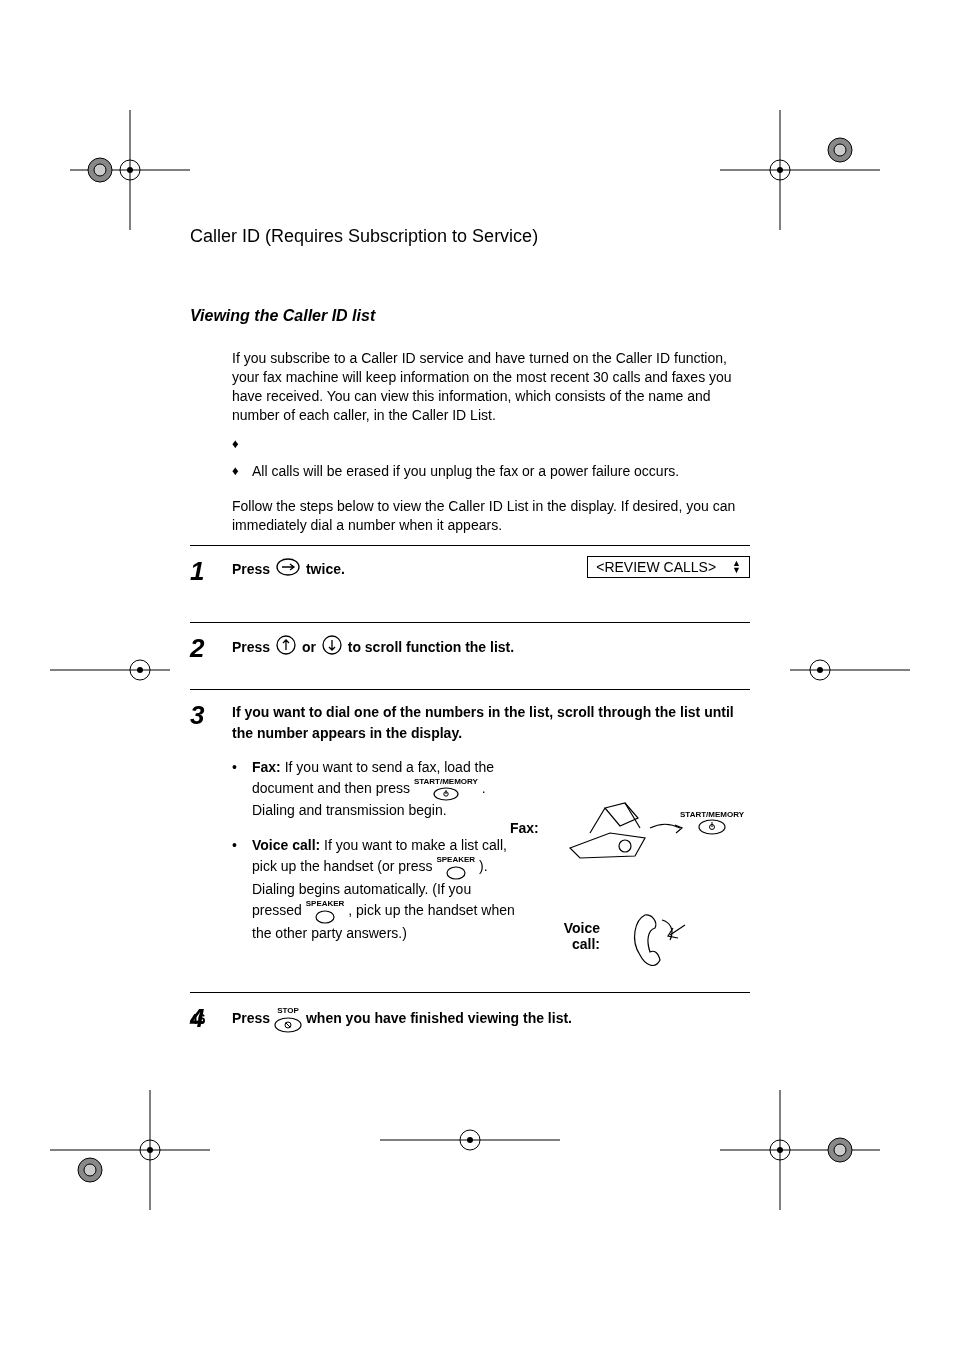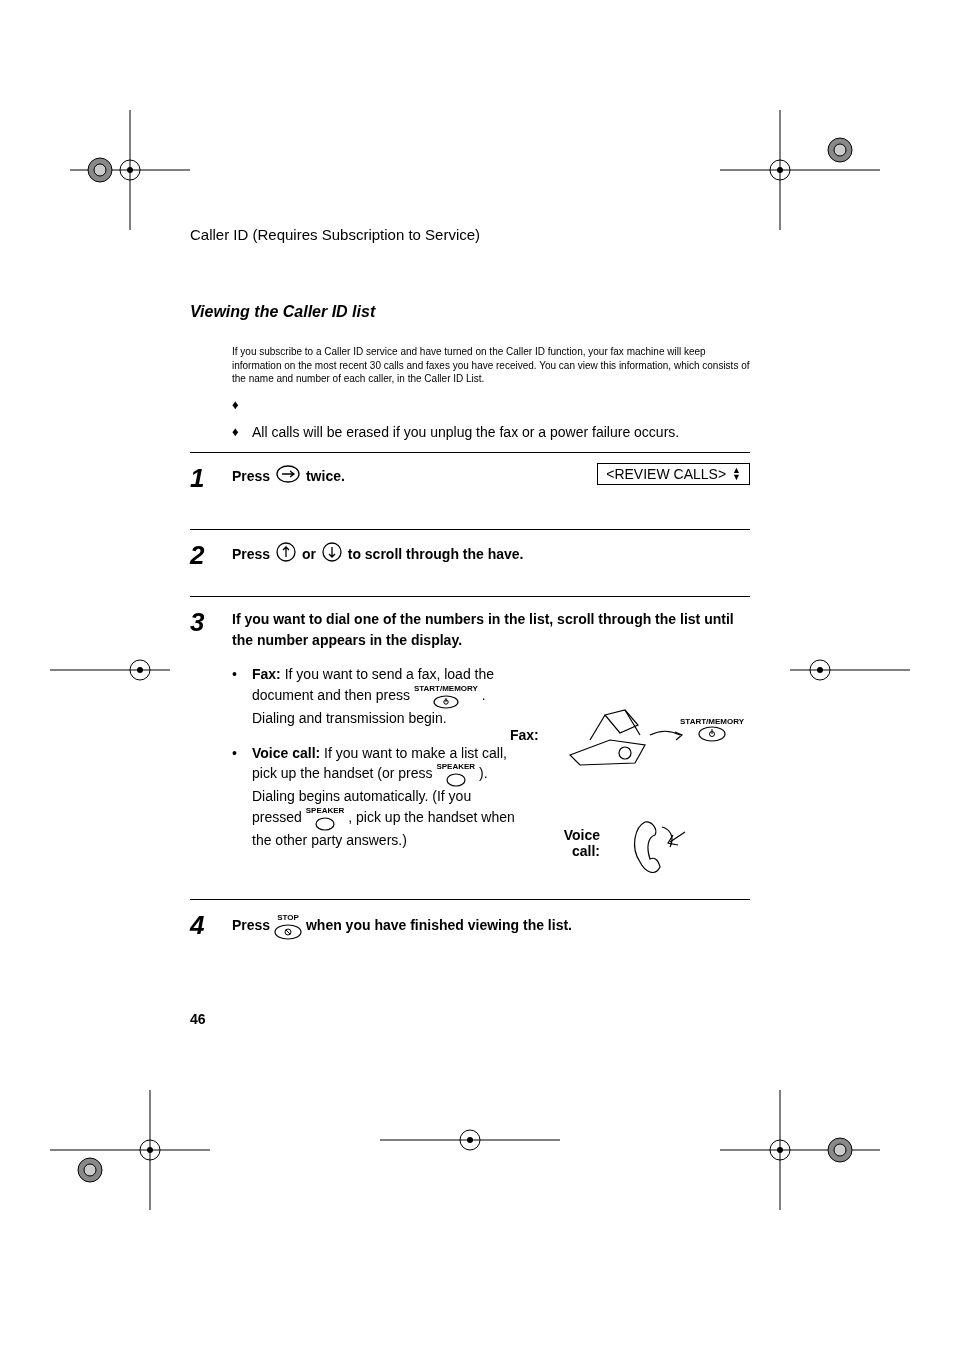--- a/index.html
+++ b/index.html
@@ -12,31 +12,31 @@
     position: relative;
     color: #000;
   }
   .page {
     position: absolute;
     left: 190px;
     top: 226px;
     width: 560px;
   }
   .running-header {
-    font-size: 15px;
+    font-size: 18px;
     margin-bottom: 60px;
   }
   .section-title {
     font-size: 16px;
     font-weight: bold;
     font-style: italic;
     margin-bottom: 24px;
   }
   .body-text {
-    font-size: 10px;
+    font-size: 14px;
     line-height: 1.35;
     margin-left: 42px;
     margin-bottom: 10px;
   }
   .bullet-row {
     display: flex;
     font-size: 14px;
     line-height: 1.35;
     margin-left: 42px;
     margin-bottom: 10px;
@@ -81,21 +81,21 @@
   }
   .display-box {
     position: absolute;
     right: 0;
     top: 10px;
     border: 1.5px solid #000;
     padding: 2px 8px;
     font-size: 14px;
     display: flex;
     align-items: center;
-    gap: 6px;
+    gap: 16px;
   }
   .arrows-stack {
     display: inline-flex;
     flex-direction: column;
     font-size: 9px;
     line-height: 0.8;
   }
   .tiny-label {
     font-size: 8px;
     font-weight: bold;
@@ -184,20 +184,21 @@
   <div class="body-text">If you subscribe to a Caller ID service and have turned on the Caller ID function, your fax machine will keep information on the most recent 30 calls and faxes you have received. You can view this information, which consists of the name and number of each caller, in the Caller ID List.</div>
 
   <div class="bullet-row">
     <span class="bullet-diamond">♦</span>
   </div>
   <div class="bullet-row">
     <span class="bullet-diamond">♦</span>
     <span>All calls will be erased if you unplug the fax or a power failure occurs.</span>
   </div>
 
+  <div class="body-text" style="margin-top:16px">Follow the steps below to view the Caller ID List in the display. If desired, you can immediately dial a number when it appears.</div>
 
   <div class="step">
     <div class="step-row">
       <div class="step-num">1</div>
       <div class="step-body step-bold">
         <span>Press </span>
         <span class="inline-icon">
           <svg width="24" height="18">
               <ellipse cx="12" cy="9" rx="11" ry="8" fill="#fff" stroke="#000" stroke-width="1.3"></ellipse>
               <path d="M6 9 L18 9 M14 6 L18 9 L14 12" fill="none" stroke="#000" stroke-width="1.3"></path>
@@ -227,21 +228,21 @@
               <path d="M10 15 L10 5 M7 8 L10 5 L13 8" fill="none" stroke="#000" stroke-width="1.3"></path>
             </svg>
         </span>
         <span> or </span>
         <span class="inline-icon">
           <svg width="20" height="20">
               <circle cx="10" cy="10" r="9" fill="#fff" stroke="#000" stroke-width="1.3"></circle>
               <path d="M10 5 L10 15 M7 12 L10 15 L13 12" fill="none" stroke="#000" stroke-width="1.3"></path>
             </svg>
         </span>
-        <span>  to  scroll through the have.</span>
+        <span>  to  scroll function the list.</span>
       </div>
     </div>
     <div style="height:18px"></div>
   </div>
 
   <div class="step" style="min-height:280px">
     <div class="step-row">
       <div class="step-num">3</div>
       <div class="step-body" style="max-width:510px">
         <div class="step-bold">If you want to dial one of the numbers in the list, scroll through the list until the number appears in the display.</div>

